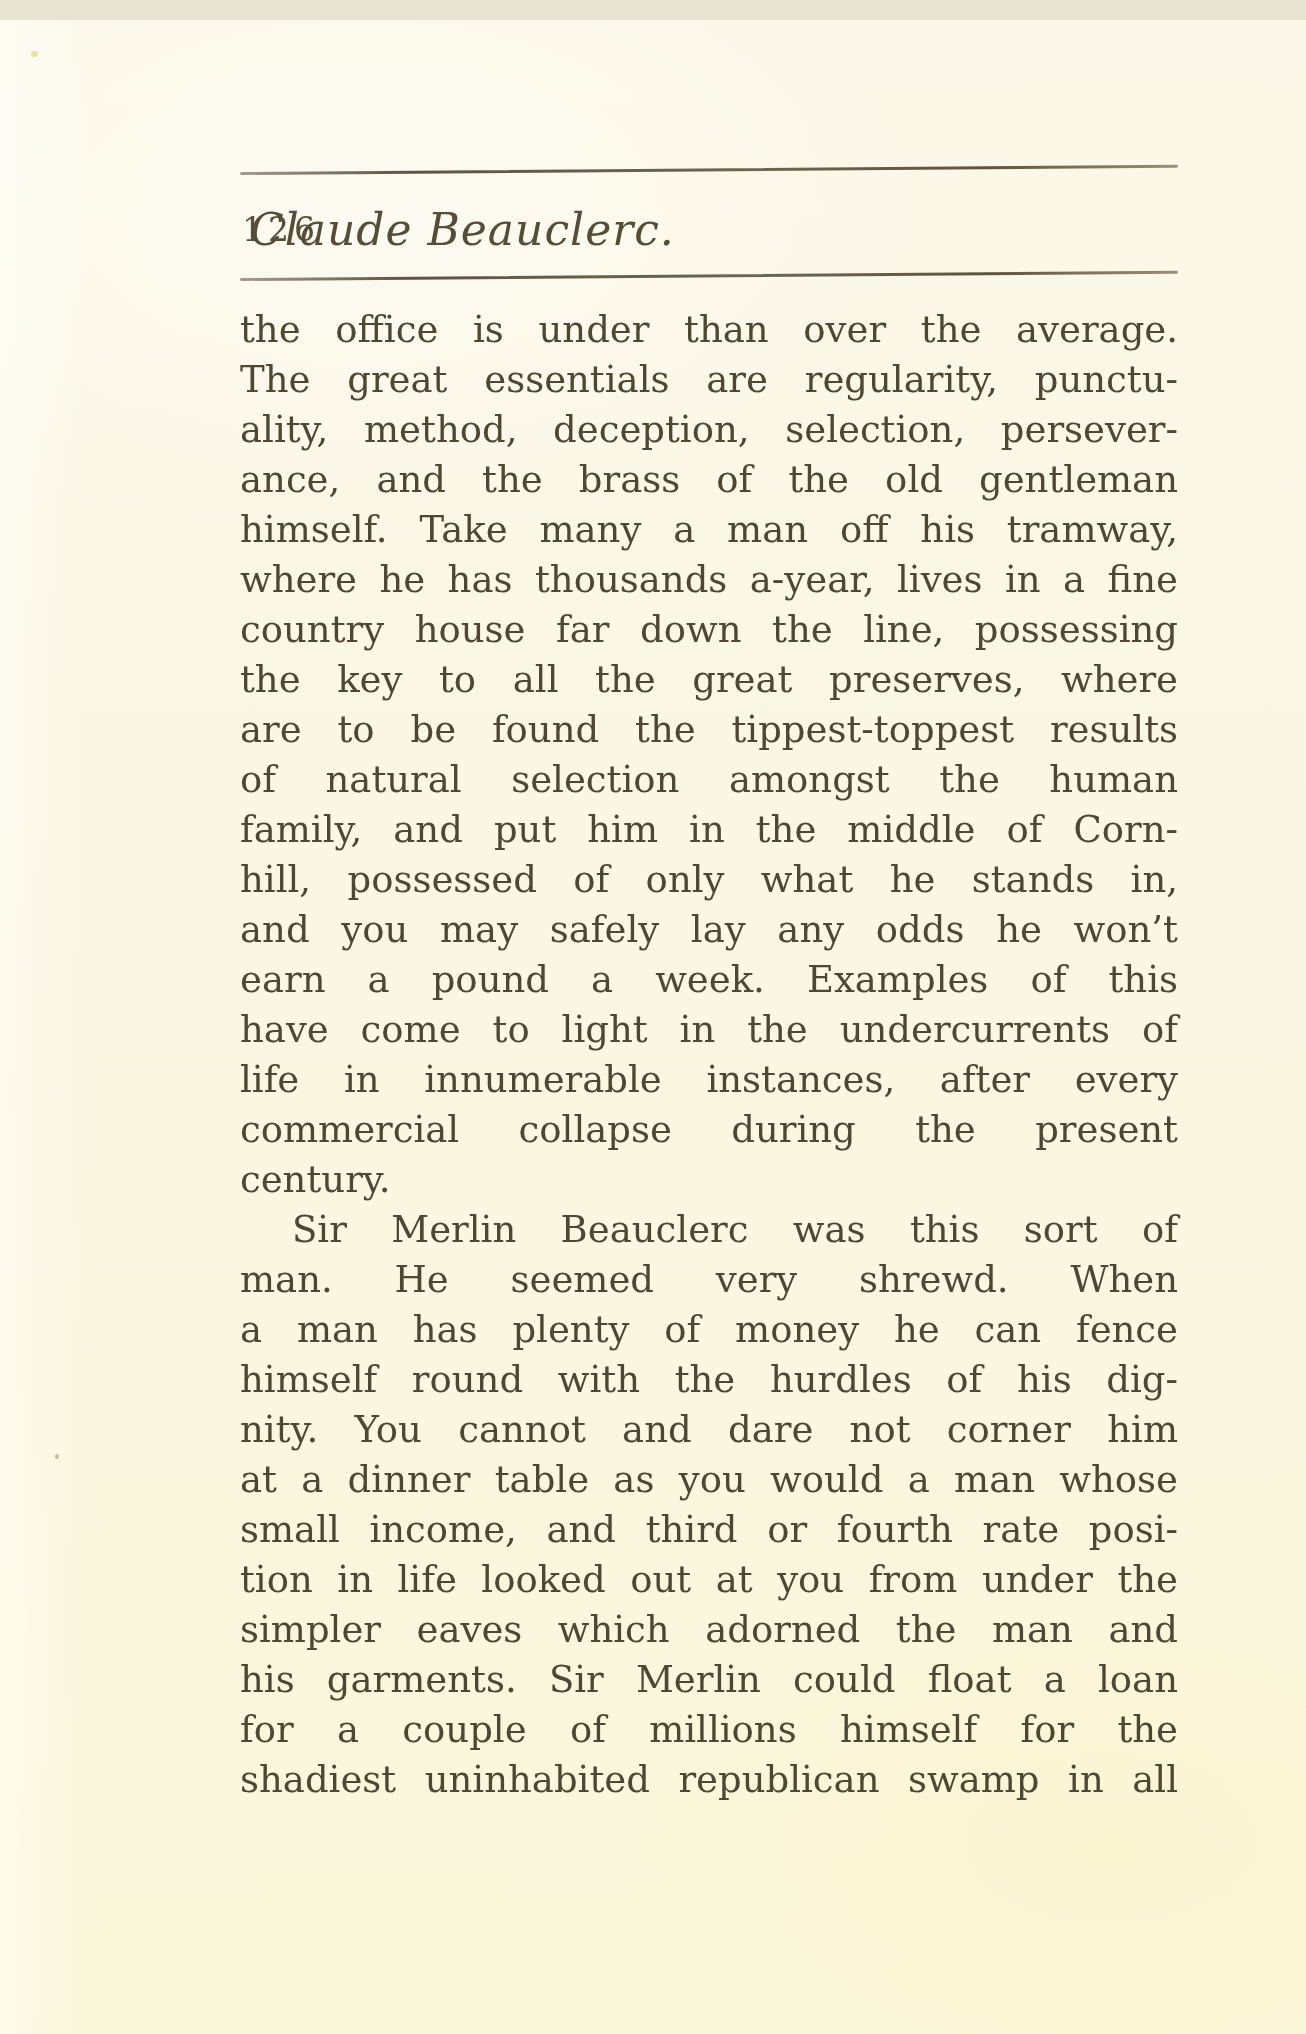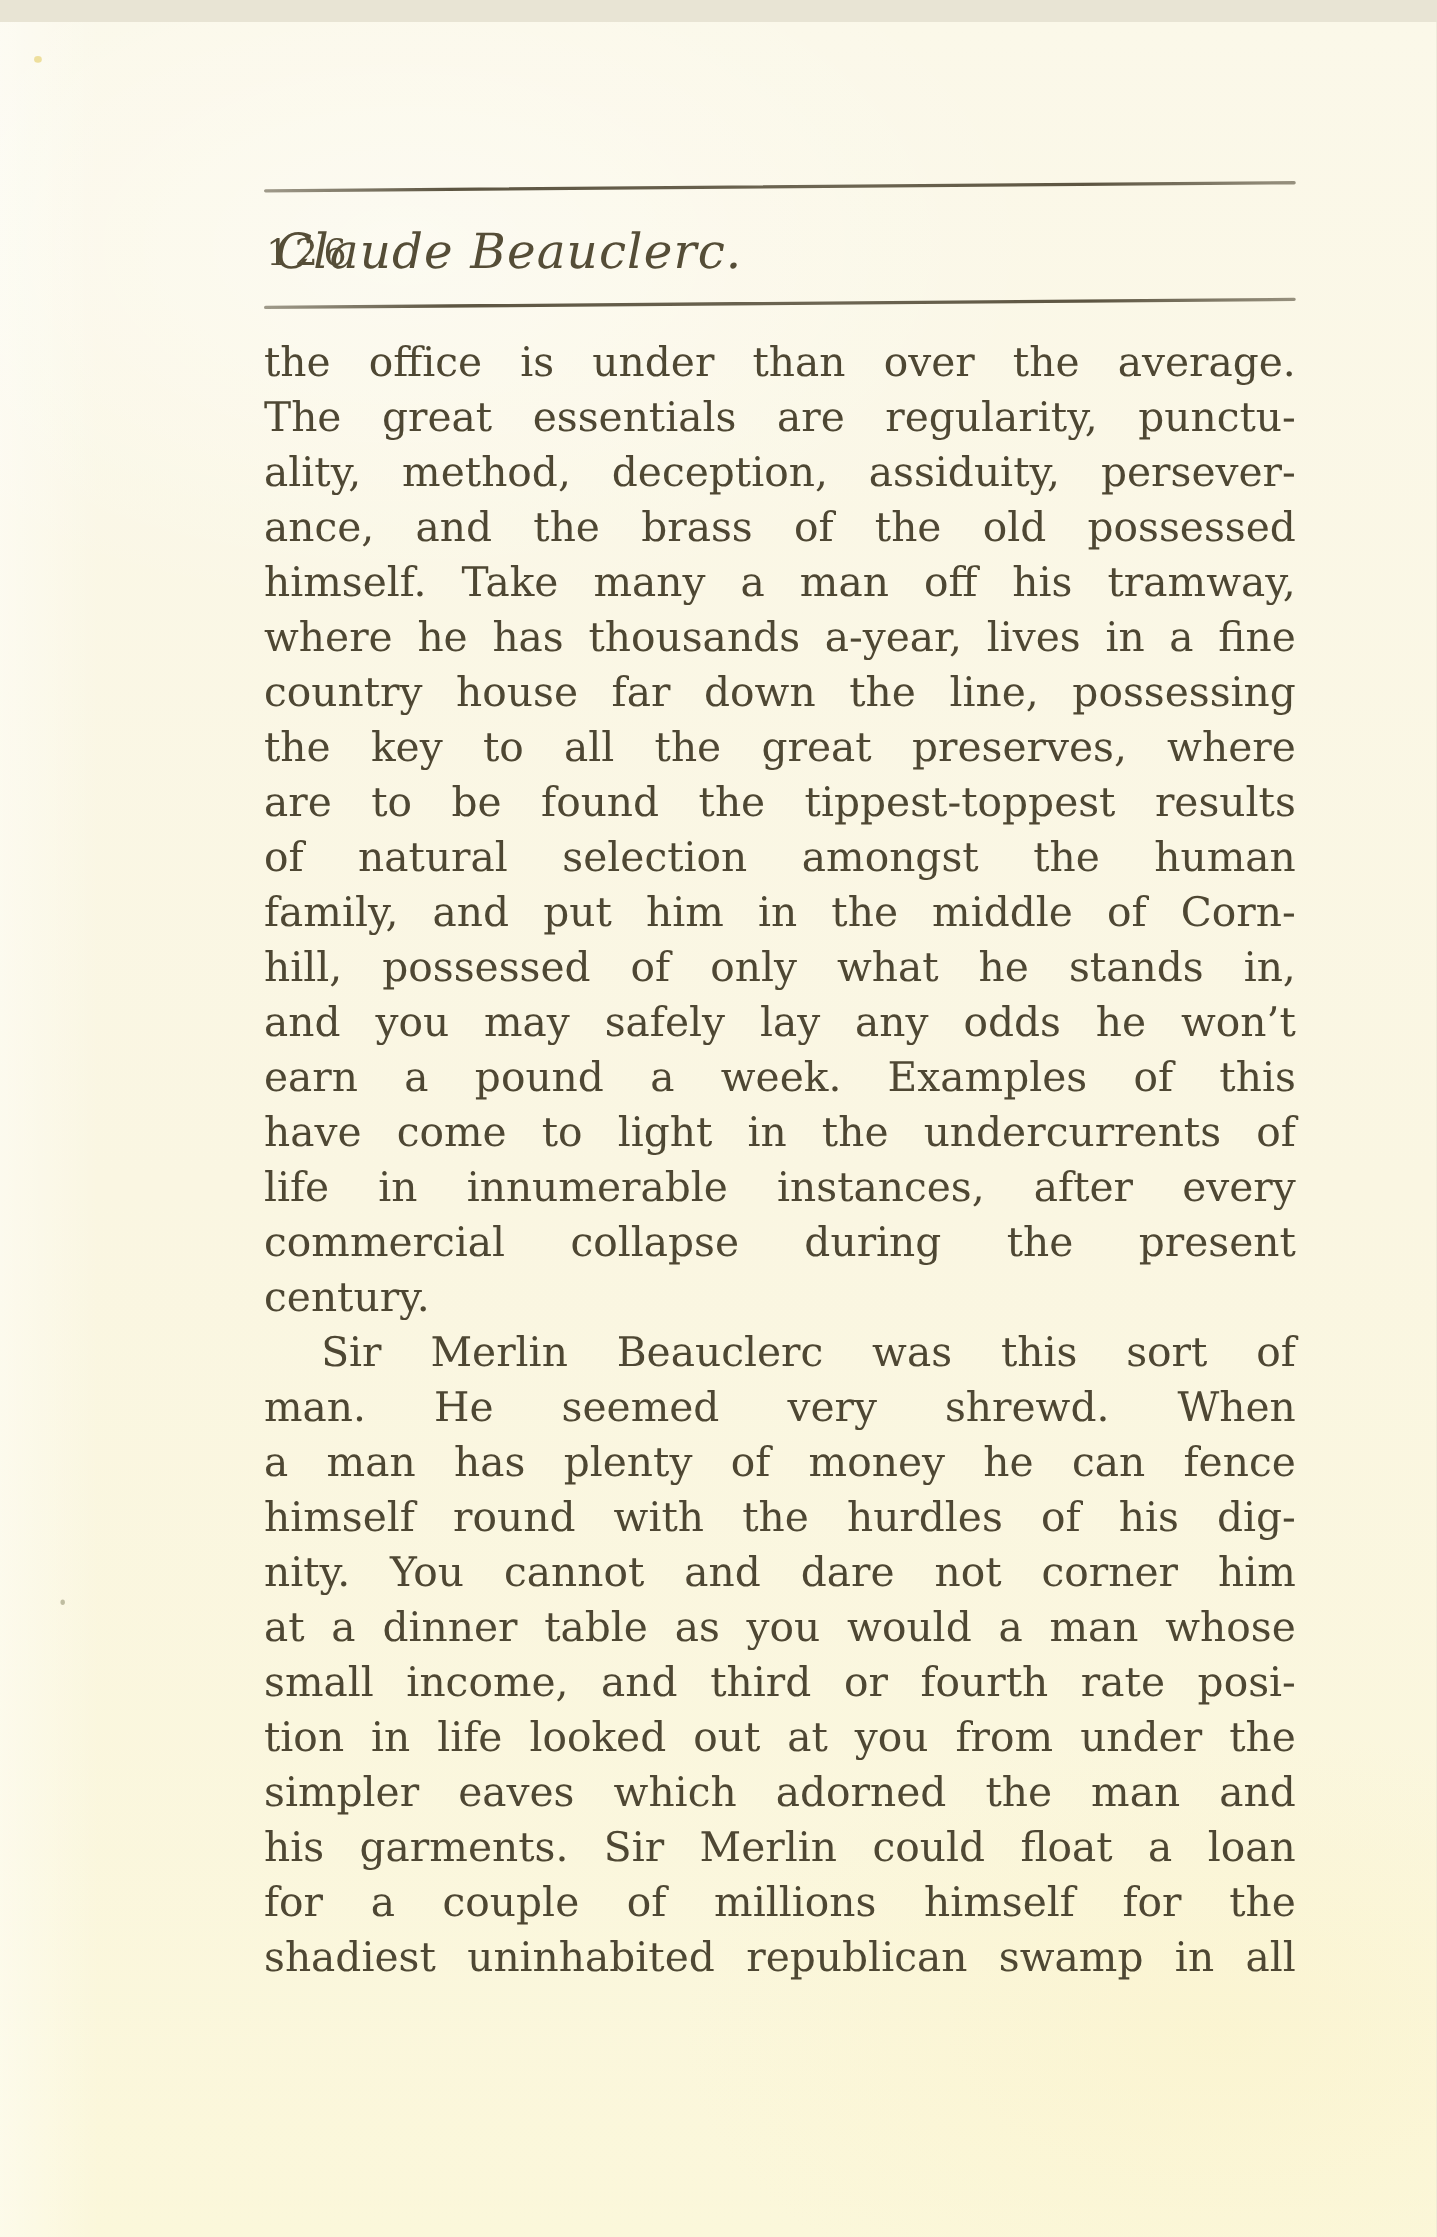--- a/index.html
+++ b/index.html
@@ -104,22 +104,22 @@
   <div class="header-row">
     <span class="page-number">126</span>
     <span class="running-title">Claude Beauclerc.</span>
   </div>
 
   <div class="rule rule-bottom"></div>
 
   <div class="body-block">
     <div class="line">the office is under than over the average.</div>
     <div class="line">The great essentials are regularity, punctu-</div>
-    <div class="line">ality, method, deception, assiduity, persever-</div>
-    <div class="line">ance, and the brass of the old possessed</div>
+    <div class="line">ality, method, deception, selection, persever-</div>
+    <div class="line">ance, and the brass of the old gentleman</div>
     <div class="line">himself.  Take many a man off his tramway,</div>
     <div class="line">where he has thousands a-year, lives in a fine</div>
     <div class="line">country house far down the line, possessing</div>
     <div class="line">the key to all the great preserves, where</div>
     <div class="line">are to be found the tippest-toppest results</div>
     <div class="line">of natural selection amongst the human</div>
     <div class="line">family, and put him in the middle of Corn-</div>
     <div class="line">hill, possessed of only what he stands in,</div>
     <div class="line">and you may safely lay any odds he won’t</div>
     <div class="line">earn a pound a week.  Examples of this</div>

